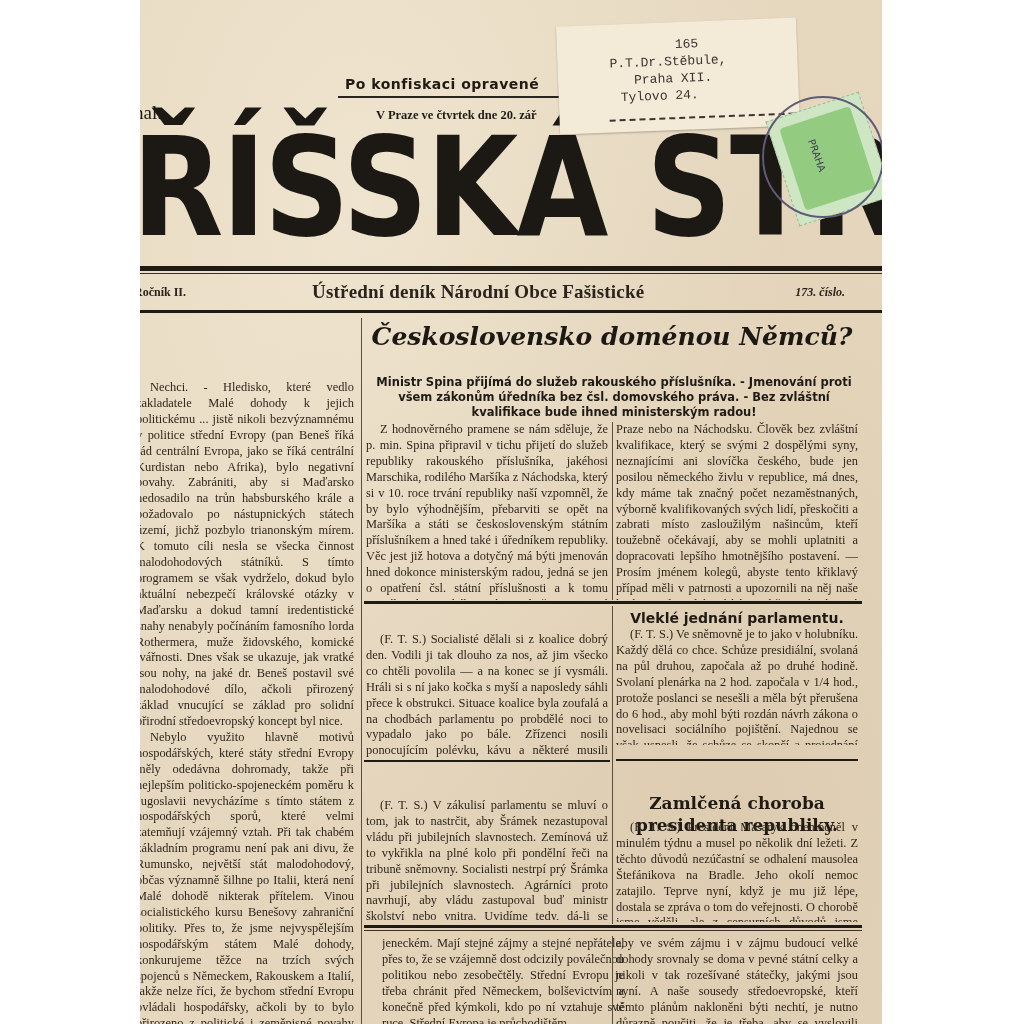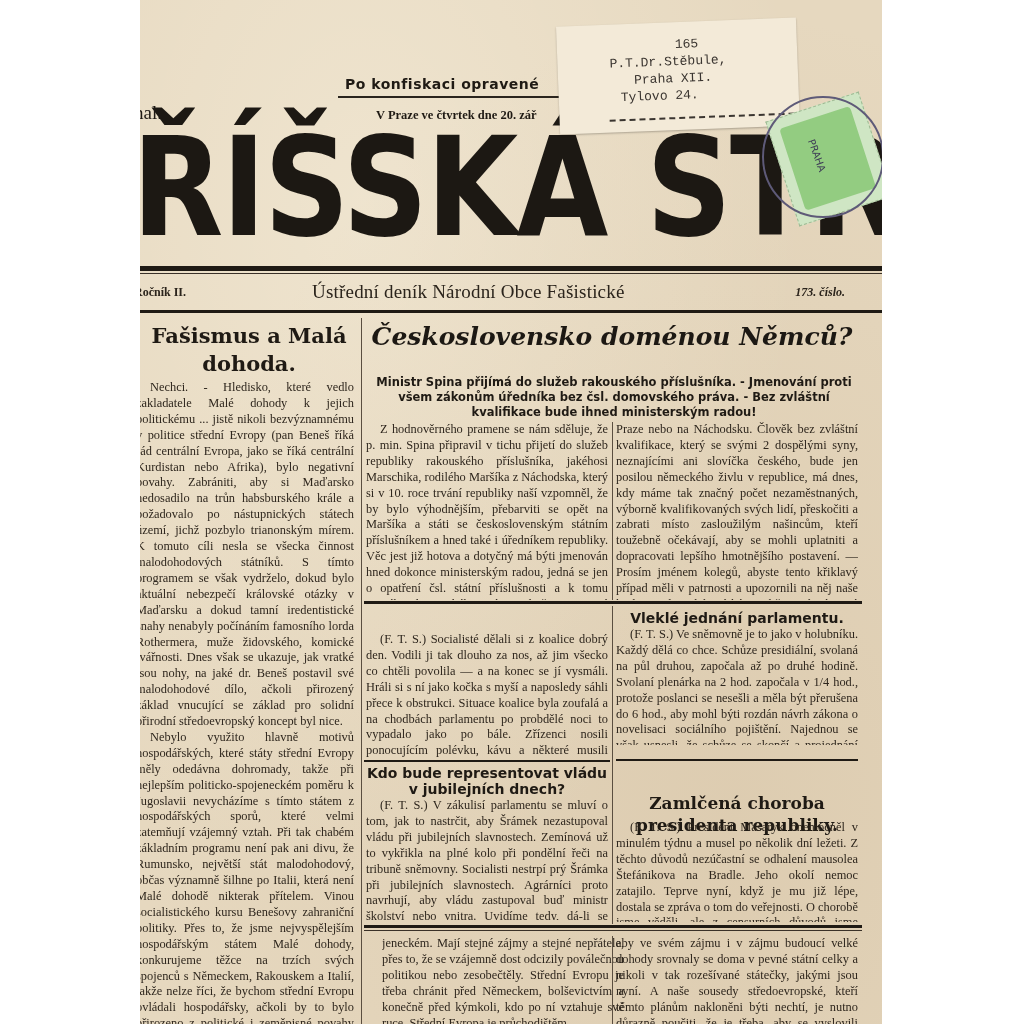--- a/index.html
+++ b/index.html
@@ -14,21 +14,21 @@
   .abs { position:absolute; }
   .notice { left:205px; top:76px; font-family:"DejaVu Sans", sans-serif; font-weight:bold; font-size:14px; letter-spacing:0.5px; color:#1f1a14;text-align:right; }
   .notice-line { left:198px; top:96px; width:240px; height:2px; background:#2a241d; }
   .price { left:-6px; top:102px; font-size:19px; font-weight:normal; color:#1f1a14; }
   .dateline { left:236px; top:108px; font-size:12.5px; font-weight:bold; color:#1f1a14; white-space:nowrap; }
   .masthead { left:-8px; top:118px; width:760px; height:140px; font-family:"DejaVu Sans", sans-serif; font-weight:bold; font-size:138px; line-height:140px; color:#1c1813; letter-spacing:-2px; transform:scaleX(0.86); transform-origin:left top; white-space:nowrap; }
   .rule-thick { left:0; width:742px; height:5px; background:#1f1a14; }
   .rule-thin { left:0; width:742px; height:1px; background:#3a3128; }
   .subline { left:0; top:281px; width:705px; height:24px; }
   .subline .vol { position:absolute; left:-6px; top:4px; font-size:12px; font-weight:bold; }
-  .subline .tag { position:absolute; left:172px; top:0; font-size:19px; font-weight:normal; letter-spacing:0.2px; }
+  .subline .tag { position:absolute; left:172px; top:0; font-size:19px; font-weight:bold; letter-spacing:0.2px; }
   .subline .num { position:absolute; right:0; top:4px; font-size:12px; font-weight:bold;font-style:italic; }
   .headL { left:0; top:322px; width:218px; text-align:center; font-family:"DejaVu Serif", serif; font-weight:bold; font-size:21px; line-height:28px; color:#1f1a14; }
   .headMain { left:222px; top:322px; width:500px; text-align:center; font-family:"DejaVu Serif", serif; font-weight:bold; font-style:italic; font-size:25px; line-height:29px; color:#1c1813; }
   .deck { left:224px; top:375px; width:500px; text-align:center; font-family:"DejaVu Sans", sans-serif; font-weight:bold; font-size:11.5px; line-height:15px; color:#1f1a14; }
   .col { font-size:12.4px; line-height:15.9px; text-align:justify; color:#2e261d; }
   .col p { margin:0; text-indent:14px; }
   .vrule { width:1px; background:#5a4e40; }
   .subhead1 { font-family:"DejaVu Serif", serif; font-weight:bold; font-size:17px; line-height:22px; text-align:center; color:#1f1a14; }
   .subhead2 { font-family:"DejaVu Sans", sans-serif; font-weight:bold; font-size:14px; line-height:16px; text-align:center; color:#1f1a14; }
   .subhead3 { font-family:"DejaVu Serif", serif; font-weight:bold; font-size:17px; line-height:22px; text-align:center; color:#1f1a14; }
@@ -59,21 +59,20 @@
   <div class="abs rule-thin" style="top:273px;"></div>
 
   <div class="abs subline">
     <span class="vol">Ročník II.</span>
     <span class="tag">Ústřední deník Národní Obce Fašistické</span>
     <span class="num">173. číslo.</span>
   </div>
 
   <div class="abs rule-thick" style="top:310px;height:3px;"></div>
 
-  <div class="abs headL">Fašismus a Malá dohoda.</div>
   <div class="abs col" style="left:-4px; top:380px; width:218px; height:644px; overflow:hidden;">
     <p>Nechci. - Hledisko, které vedlo zakladatele Malé dohody k jejich politickému ... jistě nikoli bezvýznamnému v politice střední Evropy (pan Beneš říká rád centrální Evropa, jako se říká centrální Kurdistan nebo Afrika), bylo negativní povahy. Zabrániti, aby si Maďarsko nedosadilo na trůn habsburského krále a požadovalo po nástupnických státech území, jichž pozbylo trianonským mírem. K tomuto cíli nesla se všecka činnost malodohodových státníků. S tímto programem se však vydrželo, dokud bylo aktuální nebezpečí královské otázky v Maďarsku a dokud tamní iredentistické snahy nenabyly počínáním famosního lorda Rothermera, muže židovského, komické tvářnosti. Dnes však se ukazuje, jak vratké jsou nohy, na jaké dr. Beneš postavil své malodohodové dílo, ačkoli přirozený základ vnucující se základ pro solidní přirodní středoevropský koncept byl nice.</p>
     <p>Nebylo využito hlavně motivů hospodářských, které státy střední Evropy měly odedávna dohromady, takže při nejlepším politicko-spojeneckém poměru k Jugoslavii nevycházíme s tímto státem z hospodářských sporů, které velmi zatemňují vzájemný vztah. Při tak chabém základním programu není pak ani divu, že Rumunsko, největší stát malodohodový, občas významně šilhne po Italii, která není Malé dohodě nikterak přítelem. Vinou socialistického kursu Benešovy zahraniční politiky. Přes to, že jsme nejvyspělejším hospodářským státem Malé dohody, konkurujeme těžce na trzích svých spojenců s Německem, Rakouskem a Italií, takže nelze říci, že bychom střední Evropu ovládali hospodářsky, ačkoli by to bylo přirozeno z politické i zeměpisné povahy věci.</p>
 
   </div>
   <div class="abs vrule" style="left:221px; top:318px; height:706px;"></div>
 
   <div class="abs headMain">Československo doménou Němců?</div>
   <div class="abs deck">Ministr Spina přijímá do služeb rakouského příslušníka. - Jmenování proti všem zákonům úředníka bez čsl. domovského práva. - Bez zvláštní kvalifikace bude ihned ministerským radou!</div>
   <div class="abs col" style="left:226px; top:422px; width:242px; height:178px; overflow:hidden;">
@@ -93,21 +92,20 @@
   <div class="abs vrule" style="left:472px; top:606px; height:318px;"></div>
 
   <div class="abs subhead2" style="left:476px; top:610px; width:242px;">Vleklé jednání parlamentu.</div>
   <div class="abs col" style="left:476px; top:627px; width:242px; height:118px; overflow:hidden;">
     <p>(F. T. S.) Ve sněmovně je to jako v holubníku. Každý dělá co chce. Schůze presidiální, svolaná na půl druhou, započala až po druhé hodině. Svolaní plenárka na 2 hod. započala v 1/4 hod., protože poslanci se nesešli a měla být přerušena do 6 hod., aby mohl býti rozdán návrh zákona o novelisaci sociálního pojištění. Najednou se však usnesli, že schůze se skončí a projednání novely soc. pojištění bylo odloženo až do zítřejší schůze.</p>
   </div>
   <div class="abs rule-thick" style="left:476px; top:759px; width:242px; height:2px;"></div>
 
   <div class="abs rule-thick" style="left:224px; top:760px; width:246px; height:2px;"></div>
 
-  <div class="abs subhead2" style="left:226px; top:765px; width:242px;">Kdo bude representovat vládu v jubilejních dnech?</div>
   <div class="abs col" style="left:226px; top:798px; width:242px; height:122px; overflow:hidden;">
     <p>(F. T. S.) V zákulisí parlamentu se mluví o tom, jak to nastrčit, aby Šrámek nezastupoval vládu při jubilejních slavnostech. Zemínová už to vykřikla na plné kolo při pondělní řeči na tribuně sněmovny. Socialisti nestrpí prý Šrámka při jubilejních slavnostech. Agrárníci proto navrhují, aby vládu zastupoval buď ministr školství nebo vnitra. Uvidíme tedy, dá-li se Šrámek tak lehko vystrnadit.</p>
   </div>
 
   <div class="abs subhead3" style="left:476px; top:792px; width:242px;">Zamlčená choroba presidenta republiky.</div>
   <div class="abs col" style="left:476px; top:820px; width:242px; height:102px; overflow:hidden;">
     <p>(F. T. S.) President Masaryk onemocněl v minulém týdnu a musel po několik dní ležeti. Z těchto důvodů nezúčastní se odhalení mausolea Štefánikova na Bradle. Jeho okolí nemoc zatajilo. Teprve nyní, když je mu již lépe, dostala se zpráva o tom do veřejnosti. O chorobě jsme věděli, ale z censurních důvodů jsme zprávu nepřinesli.</p>
   </div>
 
   <div class="abs rule-thick" style="left:224px; top:925px; width:498px; height:3px;"></div>

